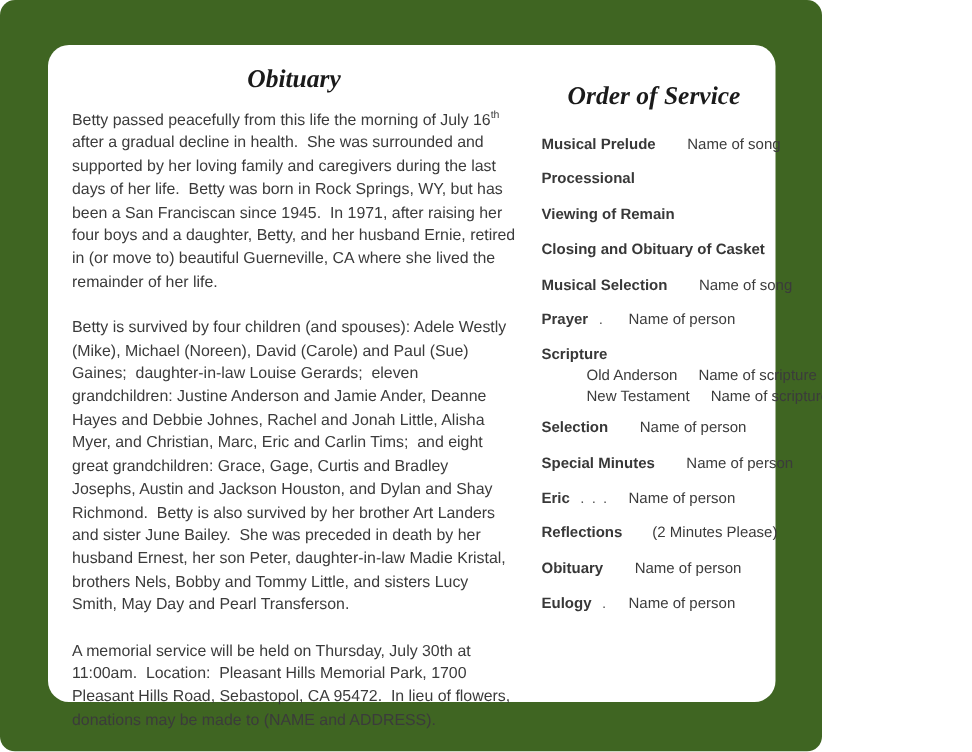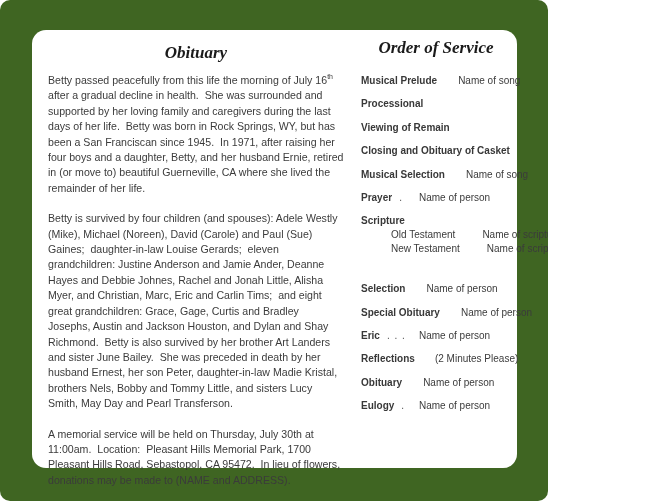--- a/index.html
+++ b/index.html
@@ -45,21 +45,21 @@
   }
   .obit-paragraph sup {
     font-size: 7px;
     line-height: 0;
     vertical-align: super;
   }
 
   
   .col-service {
     flex: 1;
-    padding: 8px 6px 0 17px;
+    padding: 24px 6px 0 17px;
     min-width: 0;
   }
   .col-service .col-title { margin-bottom: 16px; }
 
   .service-list { font-size: 10px; color: #3b3b3b; }
 
   .service-row {
     display: flex;
     align-items: baseline;
     margin-bottom: 9.4px;
@@ -87,21 +87,21 @@
     font-size: 10px;
     letter-spacing: 1px;
   }
   .service-row .val {
     flex: 0 0 92px;
     width: 92px;
     white-space: nowrap;
     text-align: left;
   }
 
-  .scripture-block { margin-bottom: 27px; text-align: right; }
+  .scripture-block { margin-bottom: 8px; }
   .scripture-block .service-row.head { margin-bottom: 0; }
   .service-subrow {
     display: flex;
     align-items: baseline;
     line-height: 13.4px;
     padding-left: 30px;
   }
   .service-subrow .lbl { font-weight: normal; white-space: nowrap; }
   .service-subrow .val {
     flex: 0 0 92px;
@@ -156,39 +156,39 @@
           <span class="lbl">Prayer</span>
           <span class="leader"></span>
           <span class="val">Name of person</span>
         </div>
 
         <div class="scripture-block">
           <div class="service-row head">
             <span class="lbl">Scripture</span>
           </div>
           <div class="service-subrow">
-            <span class="lbl">Old Testament</span>
+            <span class="lbl">Old Anderson</span>
             <span class="leader"></span>
             <span class="val">Name of scripture</span>
           </div>
           <div class="service-subrow">
             <span class="lbl">New Testament</span>
             <span class="leader"></span>
             <span class="val">Name of scripture</span>
           </div>
         </div>
 
         <div class="service-row">
           <span class="lbl">Selection</span>
           <span class="leader"></span>
           <span class="val">Name of person</span>
         </div>
 
         <div class="service-row">
-          <span class="lbl">Special Obituary</span>
+          <span class="lbl">Special Minutes</span>
           <span class="leader"></span>
           <span class="val">Name of person</span>
         </div>
 
         <div class="service-row">
           <span class="lbl">Eric</span>
           <span class="leader"></span>
           <span class="val">Name of person</span>
         </div>
 

